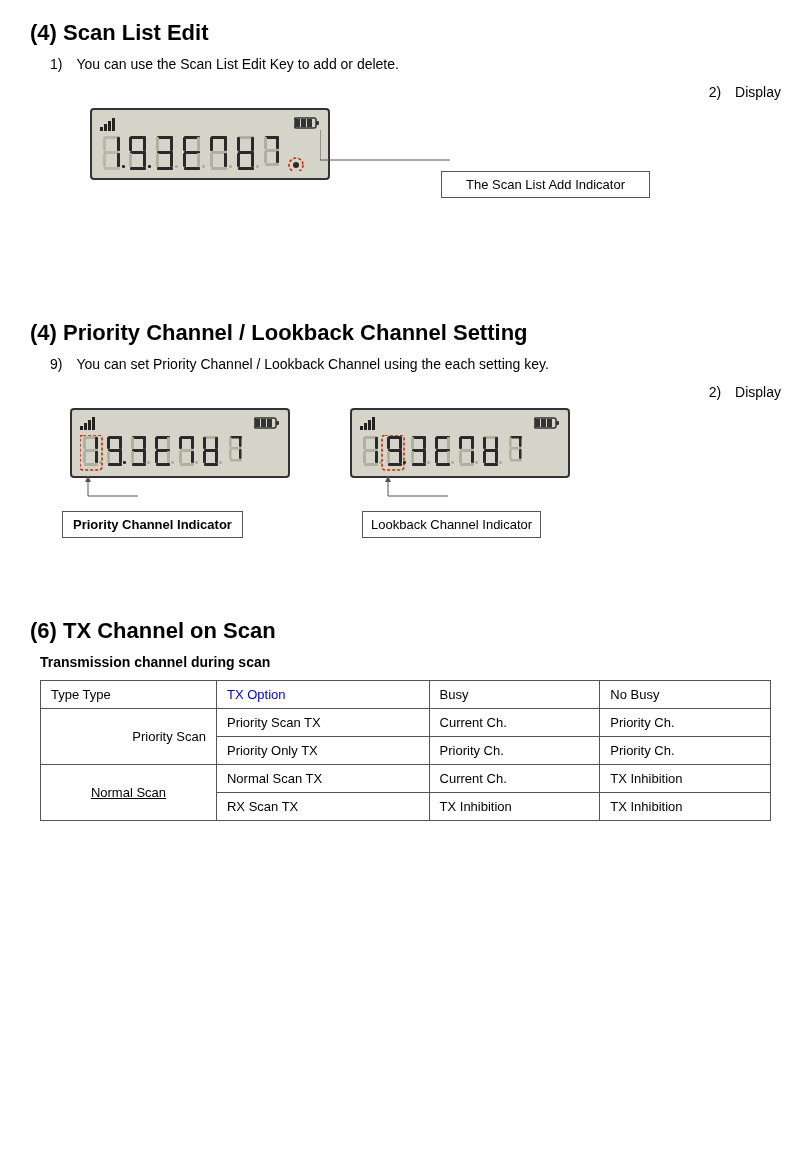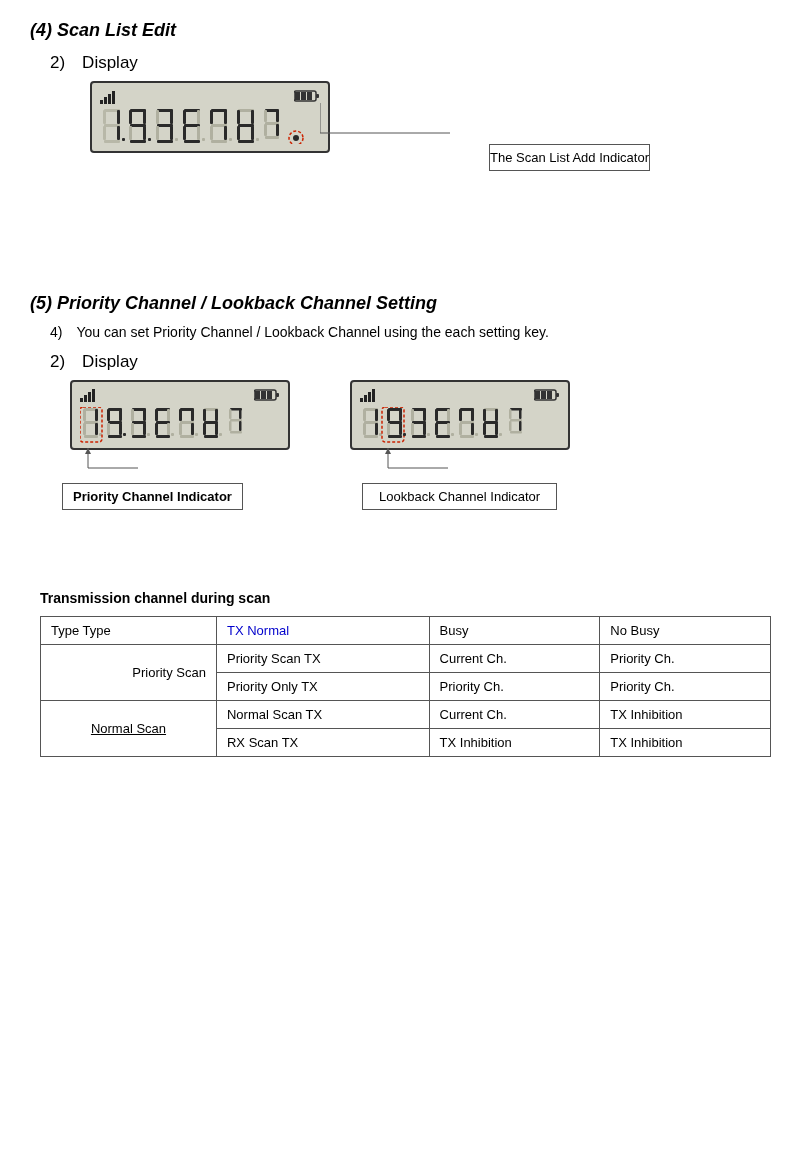--- a/index.html
+++ b/index.html
@@ -7,37 +7,37 @@
       font-family: Arial, sans-serif;
       font-size: 14px;
       background: #fff;
       color: #000;
       width: 811px;
       min-height: 1162px;
       padding: 20px 30px;
     }
 
     h2 {
-      font-size: 18px;
+      font-size: 22px;
       font-weight: bold;
       margin-bottom: 10px;
-      font-style: italic;
     }
 
     .section {
       margin-bottom: 30px;
     }
 
     .step {
       margin: 8px 0 8px 20px;
     }
 
     .display-label {
-      font-size: 17px;
+      font-size: 14px;
       margin: 12px 0 8px 20px;
+      text-align: right;
     }
 
     .lcd-screen {
       border: 2px solid #333;
       border-radius: 4px;
       background: #d4d4c8;
       padding: 6px 8px 6px 8px;
       display: flex;
       flex-direction: column;
       gap: 3px;
@@ -80,20 +80,23 @@
 
     
     .seg-on { fill: #2a2a2a; }
     .seg-off { fill: #b8b8a8; }
   </style>
 </head>
 <body>
 
 <div class="section">
   <h2>(4) Scan List Edit</h2>
+  <div class="step">
+    <span>1) You can use the Scan List Edit Key to add or delete.</span>
+  </div>
   <div class="display-label">
     <span>2) Display</span>
   </div>
 
   
   <div style="margin-left: 60px; position: relative; display: inline-block; margin-bottom: 10px;">
     <div class="lcd-screen" style="width:240px; height:72px; position:relative;">
 
       <div class="lcd-top-row">
         <span style="font-size:13px; font-weight:bold; display:flex; align-items:flex-end; gap:1px;">
@@ -201,32 +204,32 @@
       </div>
     </div>
 
     
     <svg width="130" height="60" style="position:absolute; right:-120px; bottom:-10px;" viewBox="0 0 130 60">
       <line x1="0" y1="0" x2="0" y2="30" stroke="#555" stroke-width="1"></line>
       <line x1="0" y1="30" x2="130" y2="30" stroke="#555" stroke-width="1"></line>
     </svg>
 
     
-    <div style="position:absolute; right:-320px; bottom:-18px; border:1px solid #555; padding:5px 0; background:#fff; font-size:13px; white-space:nowrap;">
+    <div style="position:absolute; right:-320px; bottom:-18px; border:1px solid #555; padding:5px 24px; background:#fff; font-size:13px; white-space:nowrap;">
       <span>The Scan List Add Indicator</span>
     </div>
   </div>
 </div>
 
 <div style="height: 80px;"></div>
 
 <div class="section" style="margin-top: 20px;">
-  <h2>(5) Priority Channel / Lookback Channel Setting</h2>
+  <h2>(4) Priority Channel / Lookback Channel Setting</h2>
   <div class="step">
-    <span>4) You can set Priority Channel / Lookback Channel using the each setting key.</span>
+    <span>9) You can set Priority Channel / Lookback Channel using the each setting key.</span>
   </div>
   <div class="display-label">
     <span>2) Display</span>
   </div>
 
   <div style="display:flex; flex-direction:row; gap:20px; margin-left: 40px; margin-top: 8px;">
 
     <div style="position:relative; display:inline-flex; flex-direction:column; align-items:flex-end;font-weight:bold;">
       <div class="lcd-screen" style="width:220px; height:70px; position:relative;">
         <div class="lcd-top-row">
@@ -434,40 +437,41 @@
             </g>
           </svg>
         </div>
       </div>
 
       <svg width="70" height="40" style="position:absolute; left:28px; bottom:-38px;" viewBox="0 0 70 40">
         <line x1="10" y1="0" x2="10" y2="20" stroke="#555" stroke-width="1"></line>
         <line x1="10" y1="20" x2="70" y2="20" stroke="#555" stroke-width="1"></line>
         <polygon points="10,0 7,6 13,6" fill="#555"></polygon>
       </svg>
-      <div style="position:absolute; left:12px; bottom:-60px; border:1px solid #555; padding:5px 16px; background:#fff; font-size:13px; white-space:nowrap;">
+      <div style="position:absolute; left:12px; bottom:-60px; border:1px solid #555; padding:5px 8px; background:#fff; font-size:13px; white-space:nowrap;">
         <span>Lookback Channel Indicator</span>
       </div>
     </div>
 
   </div>
 </div>
 
 <div style="height: 90px;"></div>
 
 <div class="section" style="margin-top: 20px;">
+  <h2>(6) TX Channel on Scan</h2>
   <div style="margin-left: 10px; margin-bottom: 10px; font-weight: bold;">
     <span>Transmission channel during scan</span>
   </div>
 
   <table>
     <tbody>
       <tr>
         <td style="font-weight:normal;"><span>Type Type</span></td>
-        <td class="tx-option"><span>TX Normal</span></td>
+        <td class="tx-option"><span>TX Option</span></td>
         <td><span>Busy</span></td>
         <td><span>No Busy</span></td>
       </tr>
       <tr>
         <td rowspan="2" style="text-align:right;">Priority Scan</td>
         <td>Priority Scan TX</td>
         <td>Current Ch.</td>
         <td>Priority Ch.</td>
       </tr>
       <tr>

